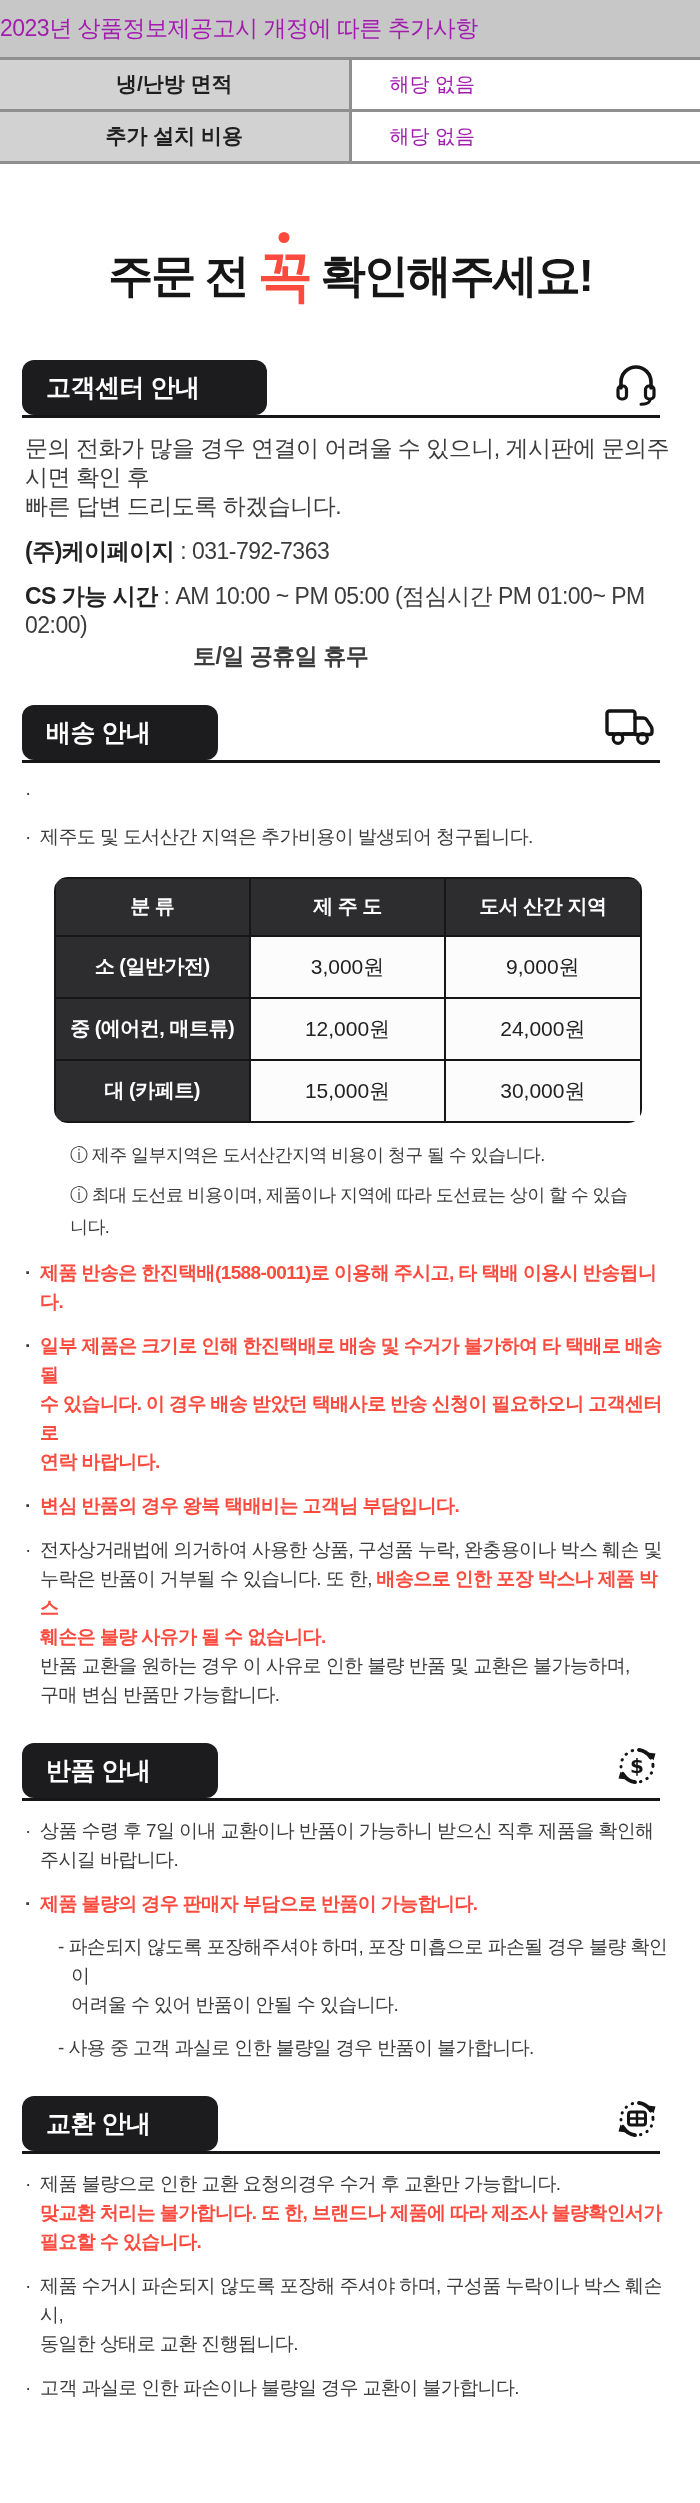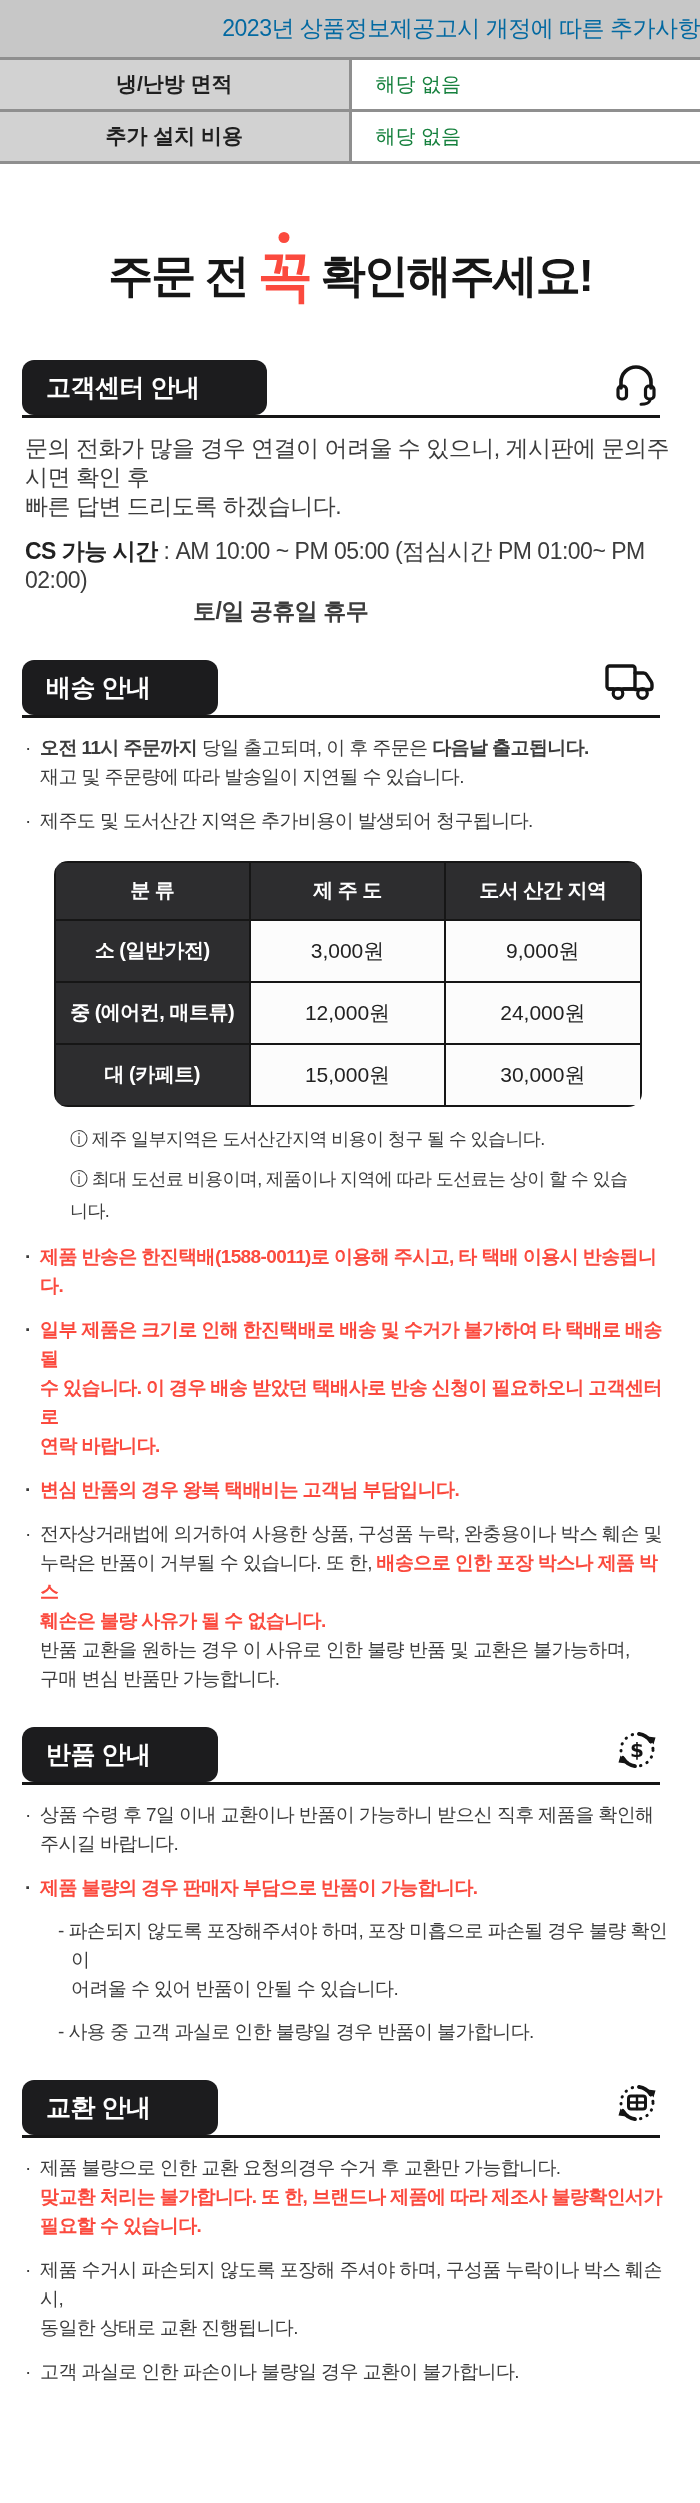--- a/index.html
+++ b/index.html
@@ -12,30 +12,30 @@
   body{
     width:700px;
     font-family:"Liberation Sans","DejaVu Sans",sans-serif;
     color:#3c3c3c;
   }
   .page{width:700px;overflow:hidden;}
 
   
   .spec-table{width:700px;border-collapse:collapse;table-layout:fixed;}
   .spec-title{
-    background:#c7c7c7;height:58px;text-align:right;vertical-align:middle;
-    font-size:23px;color:#0369a1;border-bottom:3px solid #8f8f8f;letter-spacing:-0.5px;
+    background:#c7c7c7;height:58px;text-align:left;vertical-align:middle;
+    font-size:23px;color:#a21caf;border-bottom:3px solid #8f8f8f;letter-spacing:-0.5px;
   }
   .spec-label{
     background:#d2d2d2;width:252px;height:52px;text-align:center;vertical-align:middle;
     font-weight:bold;font-size:21px;color:#1f1f1f;
     border-right:3px solid #8f8f8f;border-bottom:3px solid #8f8f8f;
   }
   .spec-value{
-    background:#ffffff;font-size:20px;color:#15803d;padding-left:24px;
+    background:#ffffff;font-size:20px;color:#a21caf;padding-left:38px;
     border-bottom:3px solid #8f8f8f;vertical-align:middle;
   }
 
   
   .headline{
     margin-top:62px;text-align:center;font-size:45px;font-weight:bold;color:#161616;
     letter-spacing:-2px;height:100px;line-height:100px;
   }
   .headline .emph{
     color:var(--red);font-size:55px;display:inline-block;position:relative;
@@ -120,20 +120,23 @@
           <path class="stroke" stroke-width="3.6" d="M9 28v-6a15 15 0 0 1 30 0v6"></path>
           <rect class="stroke" stroke-width="3.2" x="6" y="26" width="8.5" height="13" rx="3.5"></rect>
           <rect class="stroke" stroke-width="3.2" x="33.5" y="26" width="8.5" height="13" rx="3.5"></rect>
           <path class="stroke" stroke-width="3" d="M38 39.5c0 3.2-4.5 4.8-9 4.8"></path>
         </svg>
       </div>
     </div>
     <div class="content">
       <p class="line"><span>문의 전화가 많을 경우 연결이 어려울 수 있으니, 게시판에 문의주시면 확인 후</span><br><span>빠른 답변 드리도록 하겠습니다.</span></p>
       <p class="line">
+        <span class="lab">(주)케이페이지</span><span> : </span><span>031-792-7363</span>
+      </p>
+      <p class="line">
         <span class="lab">CS 가능 시간</span><span> : </span><span>AM 10:00 ~ PM 05:00 (점심시간 PM 01:00~ PM 02:00)</span>
       </p>
       <p class="line indent">토/일 공휴일 휴무</p>
     </div>
   </section>
 
   <section class="sec">
     <div class="sec-head">
       <div class="badge">배송 안내</div>
       <div class="sec-icon">
@@ -142,21 +145,20 @@
           <path class="stroke" stroke-width="3.4" d="M31 11h8.5c1.4 0 2.6.7 3.3 1.9l4.4 6.8c.5.8.8 1.8.8 2.8v2.5c0 1.4-1.1 2.5-2.5 2.5H31"></path>
           <path class="stroke" stroke-width="3.4" d="M5 27h4.5M19.5 27h12"></path>
           <circle class="stroke" fill="#fff" stroke-width="3.2" cx="14" cy="31.5" r="4.8"></circle>
           <circle class="stroke" fill="#fff" stroke-width="3.2" cx="38.5" cy="31.5" r="4.8"></circle>
         </svg>
       </div>
     </div>
     <div class="content">
       <div class="bullet">
         <span class="dot">·</span>
-        <div class="btext"><span class="b">오전 11시 주문까지</span><span> 당일 출고되며, 이 후 주문은 </span><span class="b">다음날 출고됩니다.</span><br><span>재고 및 주문량에 따라 발송일이 지연될 수 있습니다.</span></div>
       </div>
       <div class="bullet">
         <span class="dot">·</span>
         <div class="btext"><span>제주도 및 도서산간 지역은 추가비용이 발생되어 청구됩니다.</span></div>
       </div>
 
       <div class="ship-wrap">
         <table class="ship-table">
           <thead>
             <tr>

